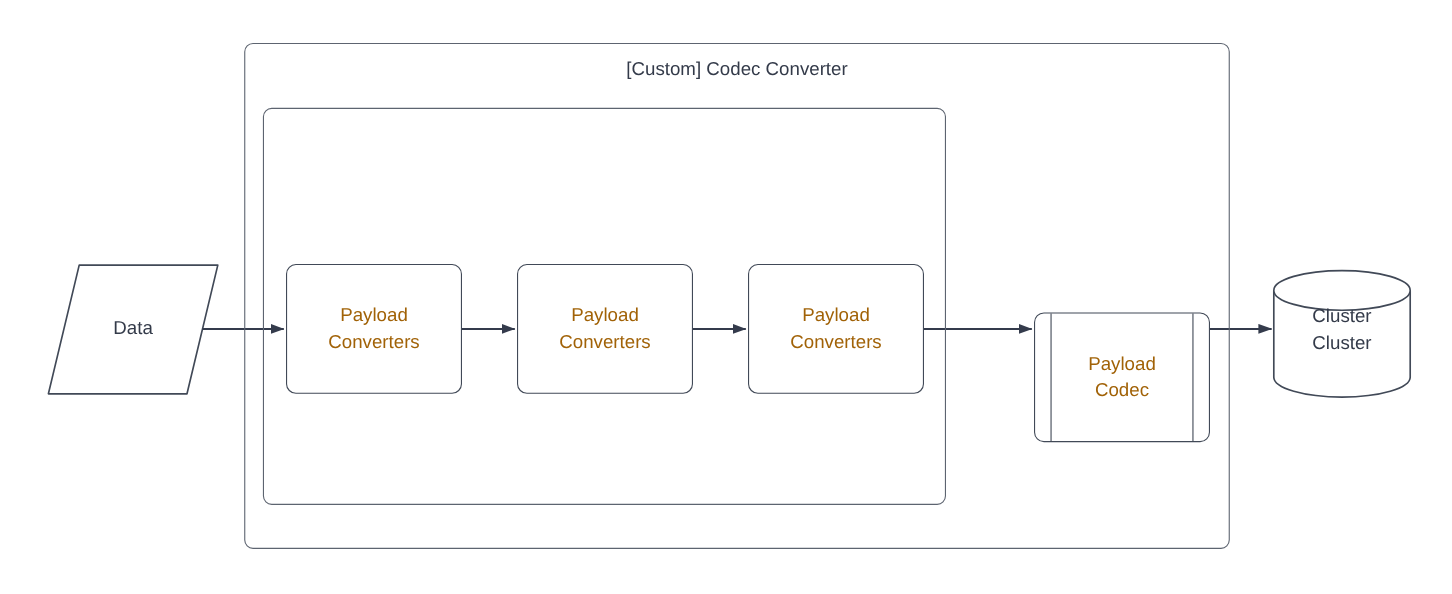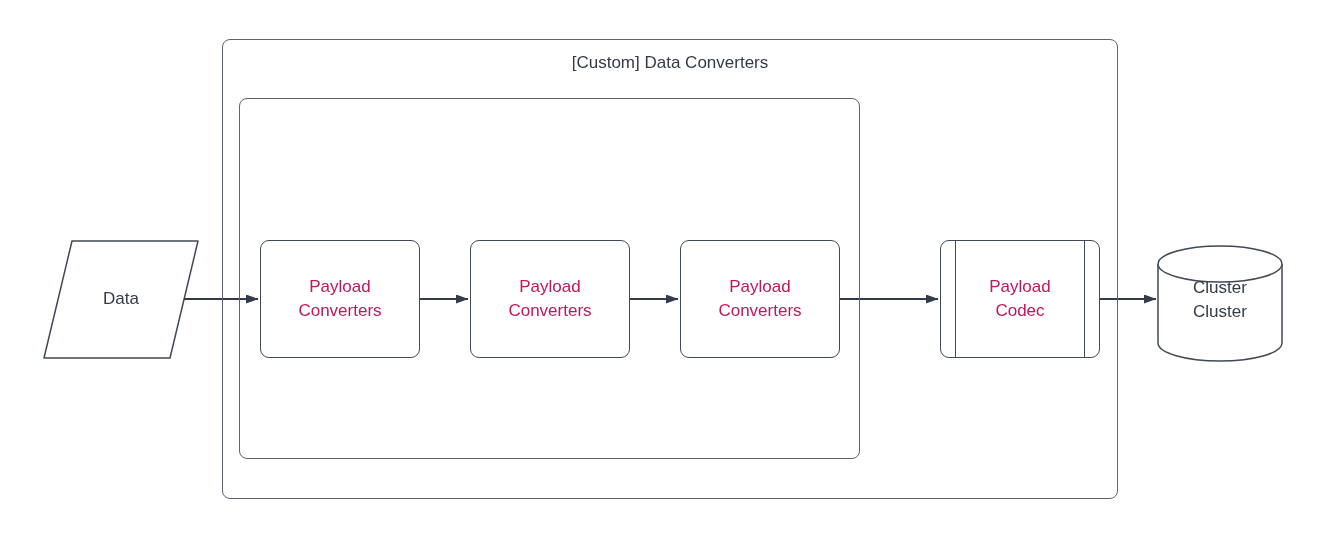--- a/index.html
+++ b/index.html
@@ -47,26 +47,26 @@
     border: 1.5px solid #414957;
     border-radius: 9px;
     background: #ffffff;
     display: flex;
     align-items: center;
     justify-content: center;
   }
   .payload-1 { left: 260px; }
   .payload-2 { left: 470px; }
   .payload-3 { left: 680px; }
-  .codec-box { left: 940px; }
+  .codec-box { left: 940px; margin-top: 44px; }
   .shape-label {
     text-align: center;
     font-size: 17px;
     line-height: 24px;
-    color: #be185d;
+    color: #a16207;
     width: 112px;
   }
   .codec-label { width: 92px; }
   .codec-line {
     position: absolute;
     top: 0; bottom: 0;
     width: 0;
     border-left: 1.2px solid #414957;
   }
   .codec-line-left { left: 14px; }
@@ -105,21 +105,21 @@
 
     <line x1="1100" y1="299" x2="1156" y2="299" stroke="#343b4c" stroke-width="1.8" marker-end="url(#arrowhead)"></line>
 
     <g>
       <path d="M 1158 264 L 1158 343 A 62 18 0 0 0 1282 343 L 1282 264" fill="#ffffff" stroke="#414957" stroke-width="1.5"></path>
       <ellipse cx="1220" cy="264" rx="62" ry="18" fill="#ffffff" stroke="#414957" stroke-width="1.5"></ellipse>
     </g>
   </svg>
 
   <div class="container-box outer-box"></div>
-  <div class="container-title outer-title">[Custom] Data Converters</div>
+  <div class="container-title outer-title">[Custom] Codec Converter</div>
 
   <div class="container-box inner-box"></div>
 
   <div class="shape-box payload-1">
     <div class="shape-label">Payload Converters</div>
   </div>
   <div class="shape-box payload-2">
     <div class="shape-label">Payload Converters</div>
   </div>
   <div class="shape-box payload-3">

